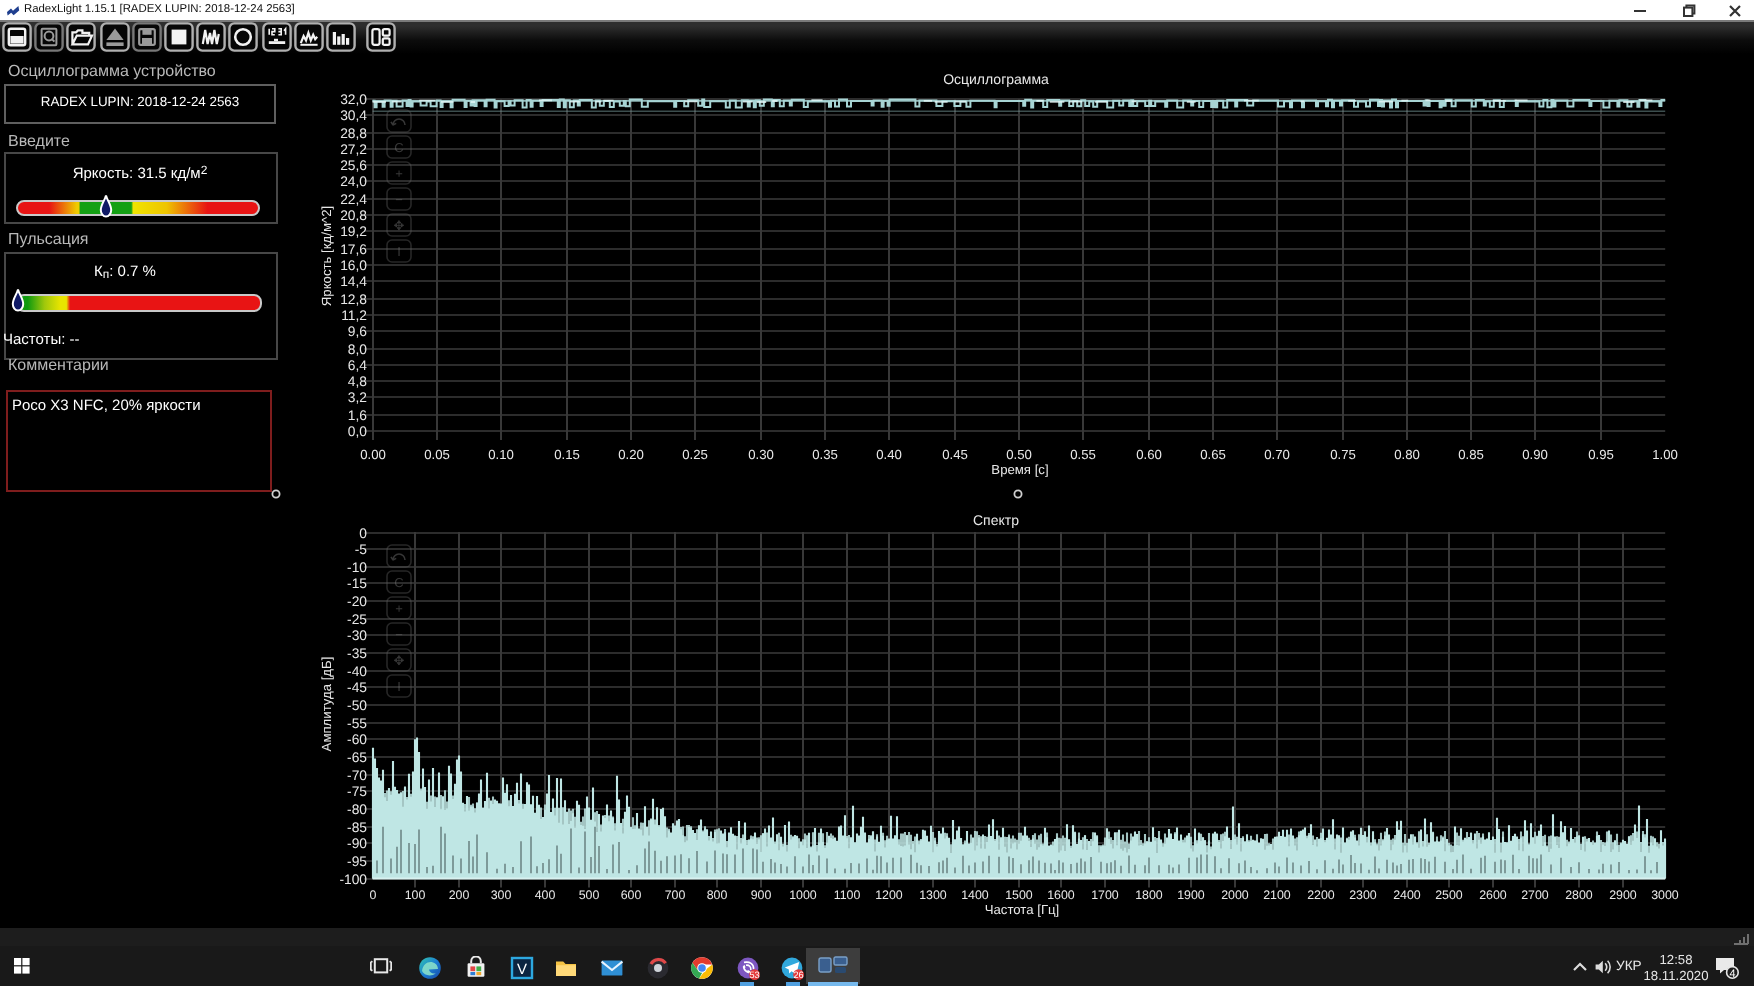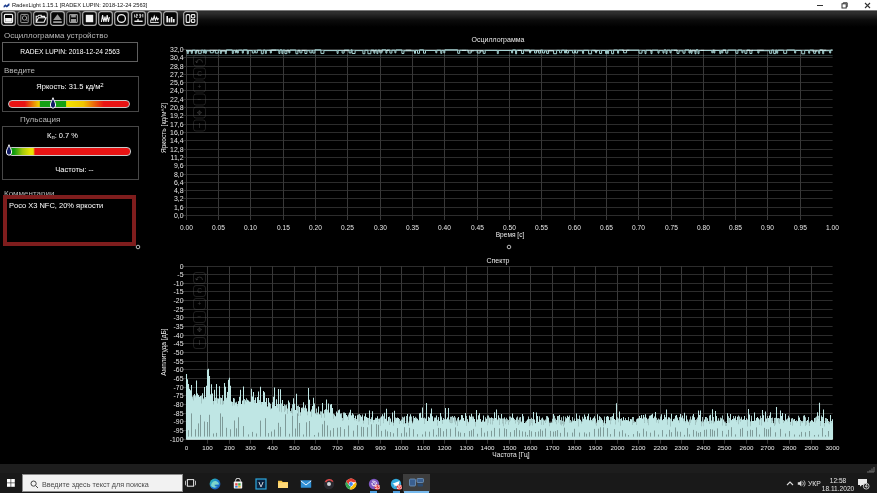--- a/index.html
+++ b/index.html
@@ -318,57 +318,50 @@
 <div class="abs" style="left:0;top:27px;width:140px;height:437px;background:#000"></div>
 <div class="abs" style="left:4px;top:30.5px;font-size:8px;color:#b8b8b8">Осциллограмма устройство</div>
 <div class="abs" style="left:2px;top:42px;width:136px;height:19.5px;border:1px solid #5f5f5f;color:#fff;font-size:6.7px;text-align:center;line-height:18.5px;white-space:nowrap">RADEX LUPIN: 2018-12-24 2563</div>
 <div class="abs" style="left:4px;top:65.5px;font-size:8px;color:#b8b8b8">Введите</div>
 <div class="abs" style="left:1.5px;top:76px;width:137px;height:36px;border:1px solid #474747"></div>
 <div class="abs" style="left:1.5px;top:81.5px;width:137px;font-size:7.5px;color:#fff;text-align:center">Яркость: 31.5 кд/м<span style="font-size:6px;vertical-align:2px">2</span></div>
 <div class="abs" style="left:8.3px;top:99.5px;width:121.5px;height:8.5px;border-radius:4px;border:1px solid #c9c9c9;background:linear-gradient(90deg,#e81414 0%,#e81414 13%,#eecb00 24.5%,#eecb00 25.3%,#14a014 26%,#14a014 47.2%,#f0e400 48%,#eec400 62%,#e81414 79%,#e81414 100%)"></div>
 <svg style="position:absolute;left:49.2px;top:96.5px" width="8" height="12" viewBox="0 0 8 12">
     <path d="M4 0.7 C4.6 3.2 6.6 5.4 6.6 8 A2.6 3.2 0 0 1 1.4 8 C1.4 5.4 3.4 3.2 4 0.7 Z" fill="#101a66" stroke="#ffffff" stroke-width="1"></path>
   </svg>
-<div class="abs" style="left:20px;top:114.5px;font-size:8px;color:#b8b8b8">Пульсация</div>
+<div class="abs" style="left:4px;top:114.5px;font-size:8px;color:#b8b8b8">Пульсация</div>
 <div class="abs" style="left:1.5px;top:126px;width:137px;height:53.5px;border:1px solid #474747"></div>
 <div class="abs" style="left:1.5px;top:131px;width:122px;font-size:7.5px;color:#fff;text-align:center">К<span style="font-size:6px;vertical-align:-1px">п</span>: 0.7 %</div>
 <div class="abs" style="left:7.9px;top:147.3px;width:122.7px;height:8.5px;border-radius:4px;border:1px solid #c9c9c9;background:linear-gradient(90deg,#0f9a0f 0%,#0f9a0f 4%,#a0c80c 11%,#e8e400 17.5%,#e8e400 20%,#e81414 21.5%,#e81414 100%)"></div>
 <svg style="position:absolute;left:4.5px;top:144.3px" width="8" height="12" viewBox="0 0 8 12">
     <path d="M4 0.7 C4.6 3.2 6.6 5.4 6.6 8 A2.6 3.2 0 0 1 1.4 8 C1.4 5.4 3.4 3.2 4 0.7 Z" fill="#101a66" stroke="#ffffff" stroke-width="1"></path>
   </svg>
-<div class="abs" style="left:1.5px;top:165px;width:92px;font-size:7.5px;color:#fff;text-align:right">Частоты: --</div>
-<div class="abs" style="left:4px;top:189px;font-size:8px;color:#b8b8b8">Комментарии</div>
-<div class="abs" style="left:2.5px;top:194.5px;width:133px;height:51px;border:4px solid #7f1d1d;color:#fff;font-size:7.5px;padding:2.5px 0 0 2.5px">Poco X3 NFC, 20% яркости</div>
+<div class="abs" style="left:1.5px;top:165px;width:92px;font-size:7.5px;color:#fff;text-align:left">Частоты: --</div>
+<div class="abs" style="left:4px;top:178px;font-size:8px;color:#b8b8b8">Комментарии</div>
+<div class="abs" style="left:2.5px;top:194.5px;width:133px;height:51px;border:1px solid #7f1d1d;color:#fff;font-size:7.5px;padding:2.5px 0 0 2.5px">Poco X3 NFC, 20% яркости</div>
 <svg class="abs" style="left:134.5px;top:243.5px" width="6" height="6" viewBox="0 0 6 6">
     <circle cx="3" cy="3" r="1.8" fill="none" stroke="#cfcfcf" stroke-width="0.9"></circle>
   </svg>
 <svg class="abs" style="left:505.5px;top:243.5px" width="6" height="6" viewBox="0 0 6 6">
     <circle cx="3" cy="3" r="1.8" fill="none" stroke="#cfcfcf" stroke-width="0.9"></circle>
   </svg>
 
 <div class="abs" style="left:0;top:464px;width:877px;height:9px;background:#1d1d1d">
  <svg class="abs" style="left:866px;top:1.5px" width="9" height="7" viewBox="0 0 9 7">
       <path d="M1 6 H8 M4 6 V4 M6 6 V2.5 M8 6 V1" stroke="#6f6f6f" stroke-width="1" fill="none"></path>
     </svg>
 </div>
 
 <div class="abs" style="left:0;top:473px;width:877px;height:20px;background:#191919">
  <svg class="abs" style="left:7px;top:6px" width="8" height="8" viewBox="0 0 8 8">
       <rect x="0" y="0" width="3.6" height="3.6" fill="#fff"></rect>
       <rect x="4.2" y="0" width="3.6" height="3.6" fill="#fff"></rect>
       <rect x="0" y="4.2" width="3.6" height="3.6" fill="#fff"></rect>
       <rect x="4.2" y="4.2" width="3.6" height="3.6" fill="#fff"></rect>
     </svg>
- <div class="abs" style="left:22px;top:1px;width:161px;height:17.5px;background:#f2f2f2;border:1px solid #8a8a8a">
-   <svg class="abs" style="left:7px;top:4.5px" width="9" height="9" viewBox="0 0 9 9">
-        <circle cx="3.6" cy="3.6" r="2.6" fill="none" stroke="#444" stroke-width="1"></circle>
-        <line x1="5.6" y1="5.6" x2="8" y2="8" stroke="#444" stroke-width="1"></line>
-      </svg>
-   <div class="abs" style="left:19px;top:4.5px;font-size:7.2px;color:#4a4a4a;white-space:nowrap">Введите здесь текст для поиска</div>
- </div>
  <svg class="abs" style="left:185px;top:5px" width="11" height="10" viewBox="0 0 11 10">
       <rect x="2.4" y="1.6" width="6.2" height="6.6" fill="none" stroke="#e8e8e8" stroke-width="1"></rect>
       <path d="M1.2 2.6 L0.4 3.2 V6.8 L1.2 7.4 M9.8 2.6 L10.6 3.2 V6.8 L9.8 7.4" fill="none" stroke="#e8e8e8" stroke-width="0.9"></path>
     </svg>
 </div>
 <svg class="abs" style="left:209.0px;top:477.5px" width="12" height="12" viewBox="0 0 12 12">
     <defs>
       <linearGradient id="edg" x1="0" y1="0" x2="1" y2="1">
         <stop offset="0" stop-color="#35c9ad"></stop>
         <stop offset="0.5" stop-color="#1b7fd4"></stop>

